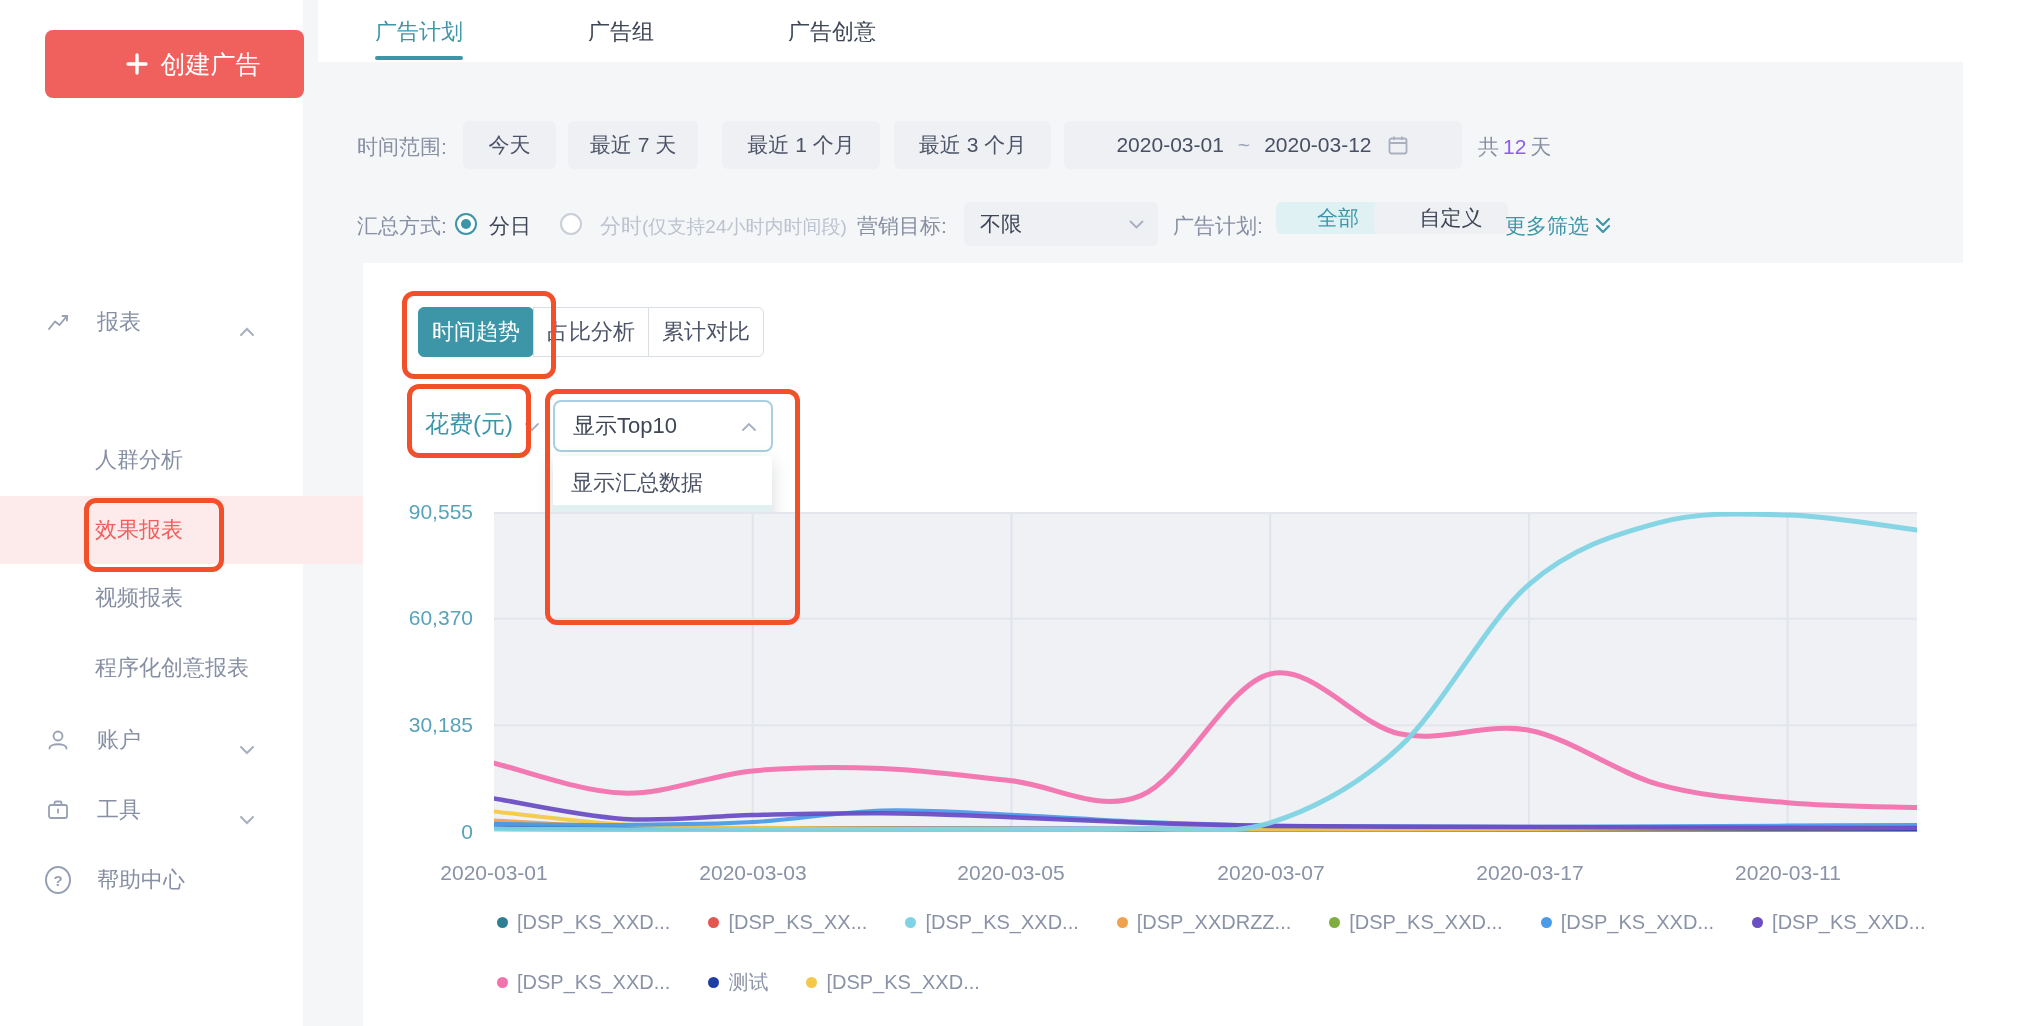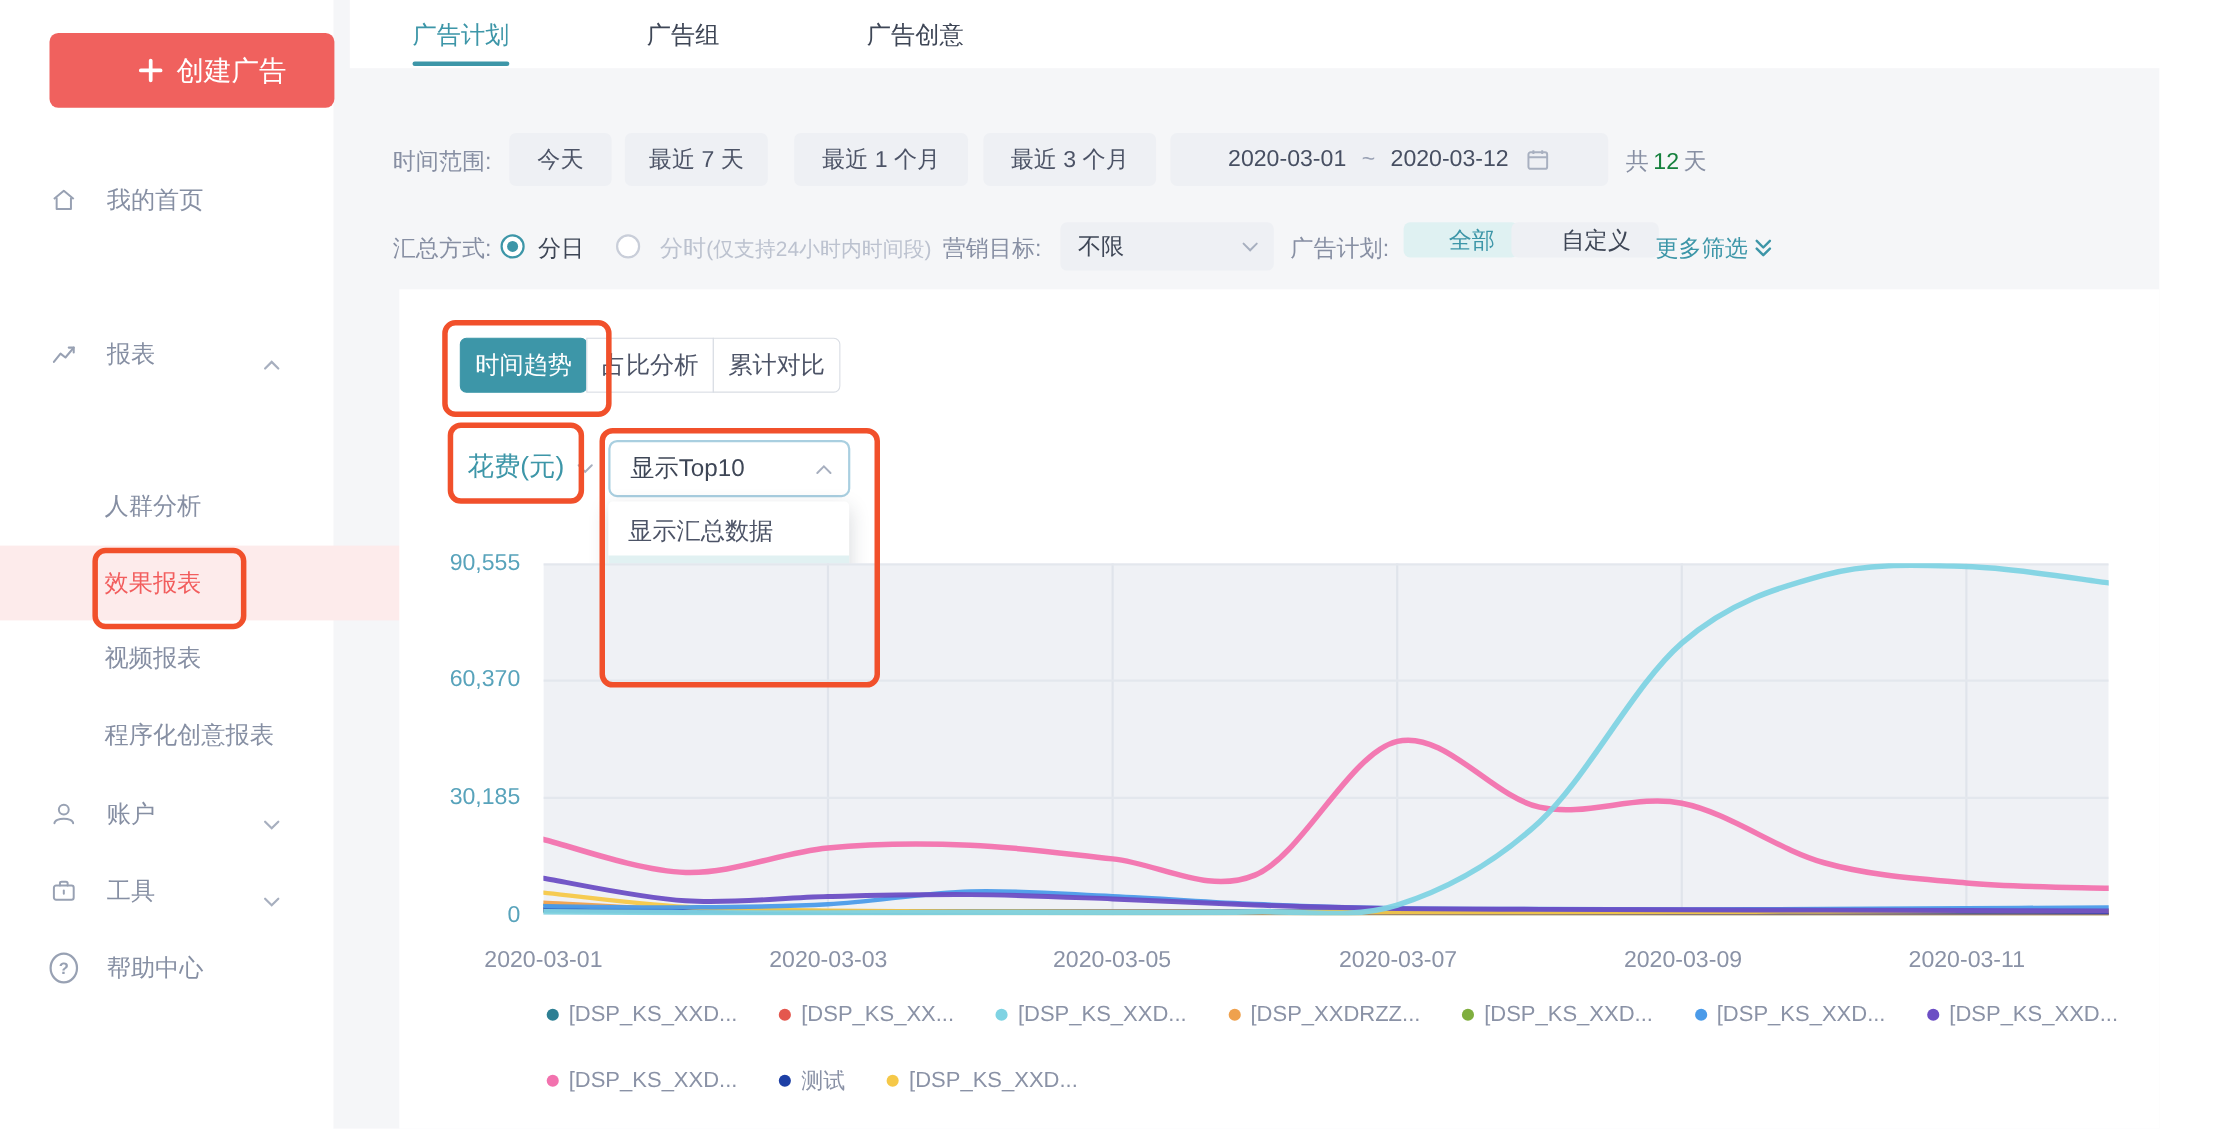--- a/index.html
+++ b/index.html
@@ -34,21 +34,21 @@
   .tab.active{color:#3D96A8;}
   .tab-underline{position:absolute;left:57px;top:56px;width:88px;height:4px;background:#3D96A8;border-radius:2px;}
 
   
   .f-label{position:absolute;color:#878FA3;font-size:21px;}
   .chip{position:absolute;top:121px;height:48px;background:#EEF0F4;border-radius:6px;color:#4C5366;font-size:21px;
     display:flex;align-items:center;justify-content:center;cursor:pointer;}
   .date-box{position:absolute;top:121px;left:1064px;width:398px;height:48px;background:#EEF0F4;border-radius:6px;
     display:flex;align-items:center;justify-content:center;gap:14px;color:#474F62;font-size:21px;cursor:pointer;}
   .total-days{position:absolute;left:1478px;top:133px;font-size:21px;color:#878FA3;}
-  .total-days b{color:#15803d;font-weight:normal;padding:0 4px;}
+  .total-days b{color:#8b5cf6;font-weight:normal;padding:0 4px;}
   .radio{position:absolute;top:213px;width:22px;height:22px;border-radius:50%;background:#fff;box-sizing:border-box;cursor:pointer;}
   .radio.on{border:2px solid #3D96A8;}
   .radio.on::after{content:"";position:absolute;left:4px;top:4px;width:10px;height:10px;border-radius:50%;background:#3D96A8;}
   .radio.off{border:2px solid #C9CED9;}
   .r2-text{position:absolute;top:212px;font-size:21px;}
   .muted{color:#BCC2CF;}
   .gray-select{position:absolute;left:964px;top:202px;width:194px;height:44px;background:#EEF0F4;border-radius:6px;
     display:flex;align-items:center;cursor:pointer;}
   .gray-select .val{margin-left:16px;font-size:21px;color:#3E4656;}
   .gray-select svg{position:absolute;right:14px;top:18px;}
@@ -99,29 +99,20 @@
 </div>
 
 <aside class="sidebar">
   <div class="create-btn">
     <svg width="24" height="24" viewBox="0 0 24 24">
       <path d="M12 3 V21 M3 12 H21" stroke="#fff" stroke-width="3.4" stroke-linecap="round" fill="none"></path>
     </svg>
     <span>创建广告</span>
   </div>
 
-  <div class="nav-item" style="top:148px">
-    <span class="nico">
-      <svg width="26" height="26" viewBox="0 0 26 26" fill="none" stroke="#98A1B3" stroke-width="1.8" stroke-linejoin="round">
-        <path d="M4 12 L13 4.5 L22 12"></path>
-          <path d="M6.5 10.5 V21 H19.5 V10.5"></path>
-      </svg>
-    </span>
-    <span class="nlabel">我的首页</span>
-  </div>
 
 
   <div class="nav-item" style="top:288px">
     <span class="nico">
       <svg width="26" height="26" viewBox="0 0 26 26" fill="none" stroke="#98A1B3" stroke-width="1.9" stroke-linecap="round" stroke-linejoin="round">
         <path d="M4 20 L10 12.5 L14.5 16 L22 7"></path>
           <path d="M17.5 7 H22 V11.5"></path>
       </svg>
     </span>
     <span class="nlabel">报表</span>
@@ -276,21 +267,21 @@
       <path d="M0.0,311.9C21.6,312.0,86.2,313.2,129.4,312.9C172.5,312.6,215.6,312.5,258.7,310.1C301.8,307.7,345.0,299.7,388.1,298.4C431.2,297.2,474.3,300.8,517.5,302.7C560.6,304.6,603.7,307.9,646.8,309.8C689.9,311.6,733.1,312.9,776.2,313.6C819.3,314.4,862.4,314.2,905.5,314.3C948.7,314.5,991.8,314.7,1034.9,314.7C1078.0,314.7,1121.2,314.5,1164.3,314.3C1207.4,314.2,1250.5,313.9,1293.6,313.6C1336.8,313.4,1401.4,313.1,1423.0,312.9" fill="none" stroke="#4B9BE9" stroke-width="4" stroke-opacity="0.95" stroke-linecap="round"></path>
       <path d="M0.0,286.4C21.6,289.8,86.2,304.2,129.4,306.9C172.5,309.7,215.6,304.0,258.7,303.0C301.8,302.1,345.0,300.9,388.1,301.3C431.2,301.6,474.3,303.6,517.5,305.2C560.6,306.7,603.7,309.3,646.8,310.8C689.9,312.3,733.1,313.3,776.2,314.0C819.3,314.6,862.4,314.5,905.5,314.7C948.7,314.9,991.8,314.9,1034.9,315.1C1078.0,315.2,1121.2,315.3,1164.3,315.4C1207.4,315.5,1250.5,315.6,1293.6,315.8C1336.8,315.9,1401.4,316.1,1423.0,316.1" fill="none" stroke="#6C4EC4" stroke-width="4.5" stroke-opacity="0.95" stroke-linecap="round"></path>
       <path d="M0.0,251.1C21.6,256.1,86.2,279.8,129.4,281.1C172.5,282.4,215.6,263.0,258.7,258.9C301.8,254.7,345.0,254.7,388.1,256.4C431.2,258.0,474.3,264.2,517.5,268.8C560.6,273.3,603.7,301.4,646.8,283.6C689.9,265.8,733.1,172.3,776.2,162.0C819.3,151.7,862.4,212.4,905.5,221.8C948.7,231.1,991.8,209.8,1034.9,218.2C1078.0,226.6,1121.2,260.2,1164.3,272.3C1207.4,284.4,1250.5,286.8,1293.6,290.7C1336.8,294.6,1401.4,294.8,1423.0,295.6" fill="none" stroke="#F272AE" stroke-width="5" stroke-opacity="0.95" stroke-linecap="round"></path>
       <path d="M0.0,316.8C21.6,317.0,86.2,317.5,129.4,317.7C172.5,317.9,215.6,318.1,258.7,318.1C301.8,318.0,345.0,317.6,388.1,317.5C431.2,317.5,474.3,317.8,517.5,317.7C560.6,317.6,603.7,318.0,646.8,316.8C689.9,315.7,733.1,324.4,776.2,310.8C819.3,297.2,862.4,274.9,905.5,235.2C948.7,195.5,991.8,110.0,1034.9,72.6C1078.0,35.2,1121.2,22.4,1164.3,10.8C1207.4,-0.8,1250.5,1.8,1293.6,3.0C1336.8,4.2,1401.4,15.4,1423.0,17.9" fill="none" stroke="#7FD3E3" stroke-width="5" stroke-opacity="0.95" stroke-linecap="round"></path>
     </svg>
 
   <span class="xtick" style="left:131px">2020-03-01</span>
   <span class="xtick" style="left:390px">2020-03-03</span>
   <span class="xtick" style="left:648px">2020-03-05</span>
   <span class="xtick" style="left:908px">2020-03-07</span>
-  <span class="xtick" style="left:1167px">2020-03-09</span>
+  <span class="xtick" style="left:1167px">2020-03-17</span>
   <span class="xtick" style="left:1425px">2020-03-11</span>
 
   <div class="legend-row" style="top:648px">
     <span class="legend-item">
         <i class="legend-dot" style="background: rgb(46, 127, 147);"></i>
         <span>[DSP_KS_XXD...</span>
       </span>
     <span class="legend-item">
         <i class="legend-dot" style="background: rgb(228, 87, 78);"></i>
         <span>[DSP_KS_XX...</span>

